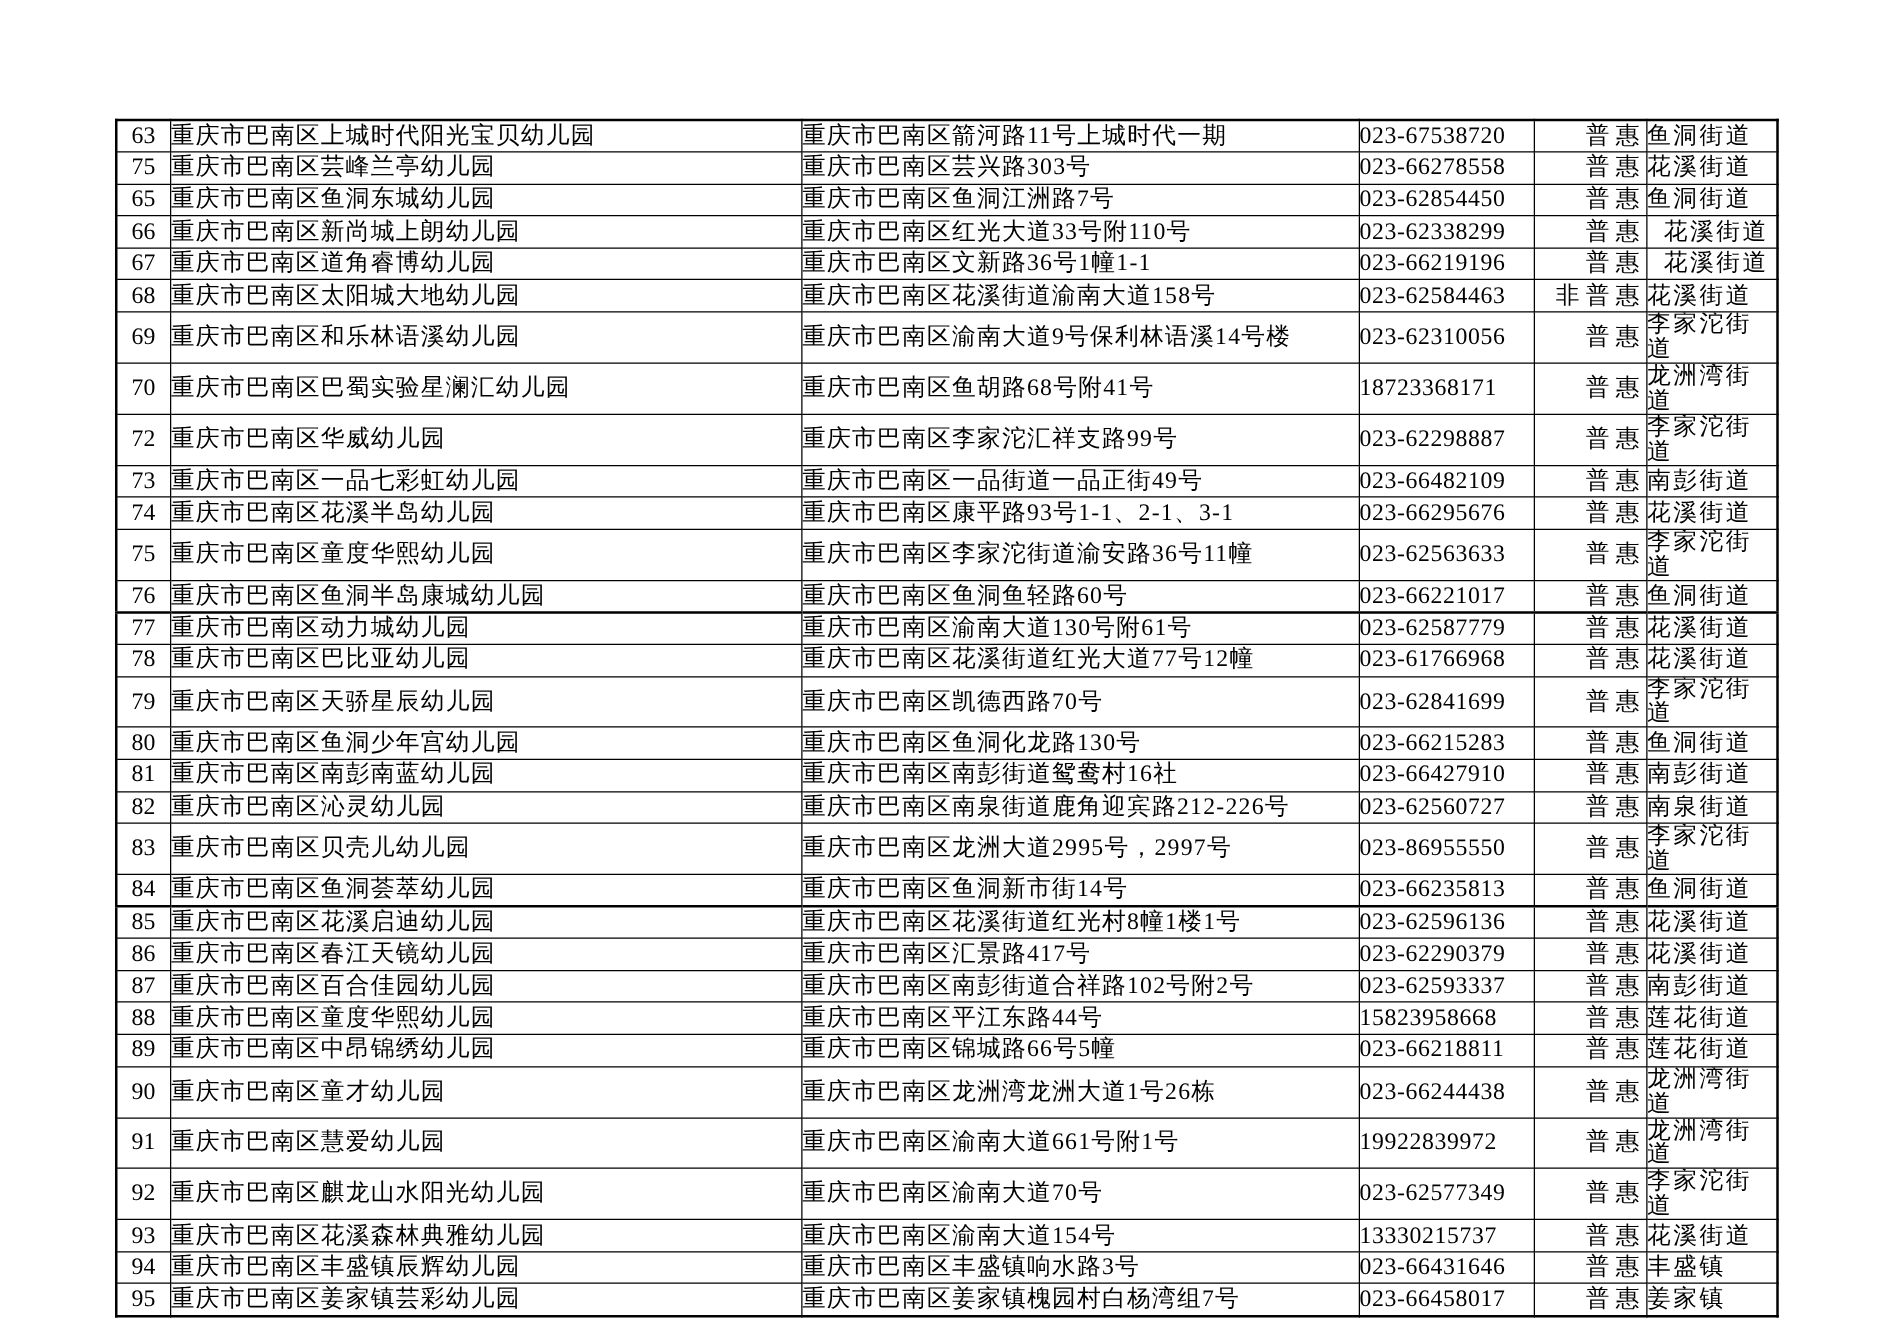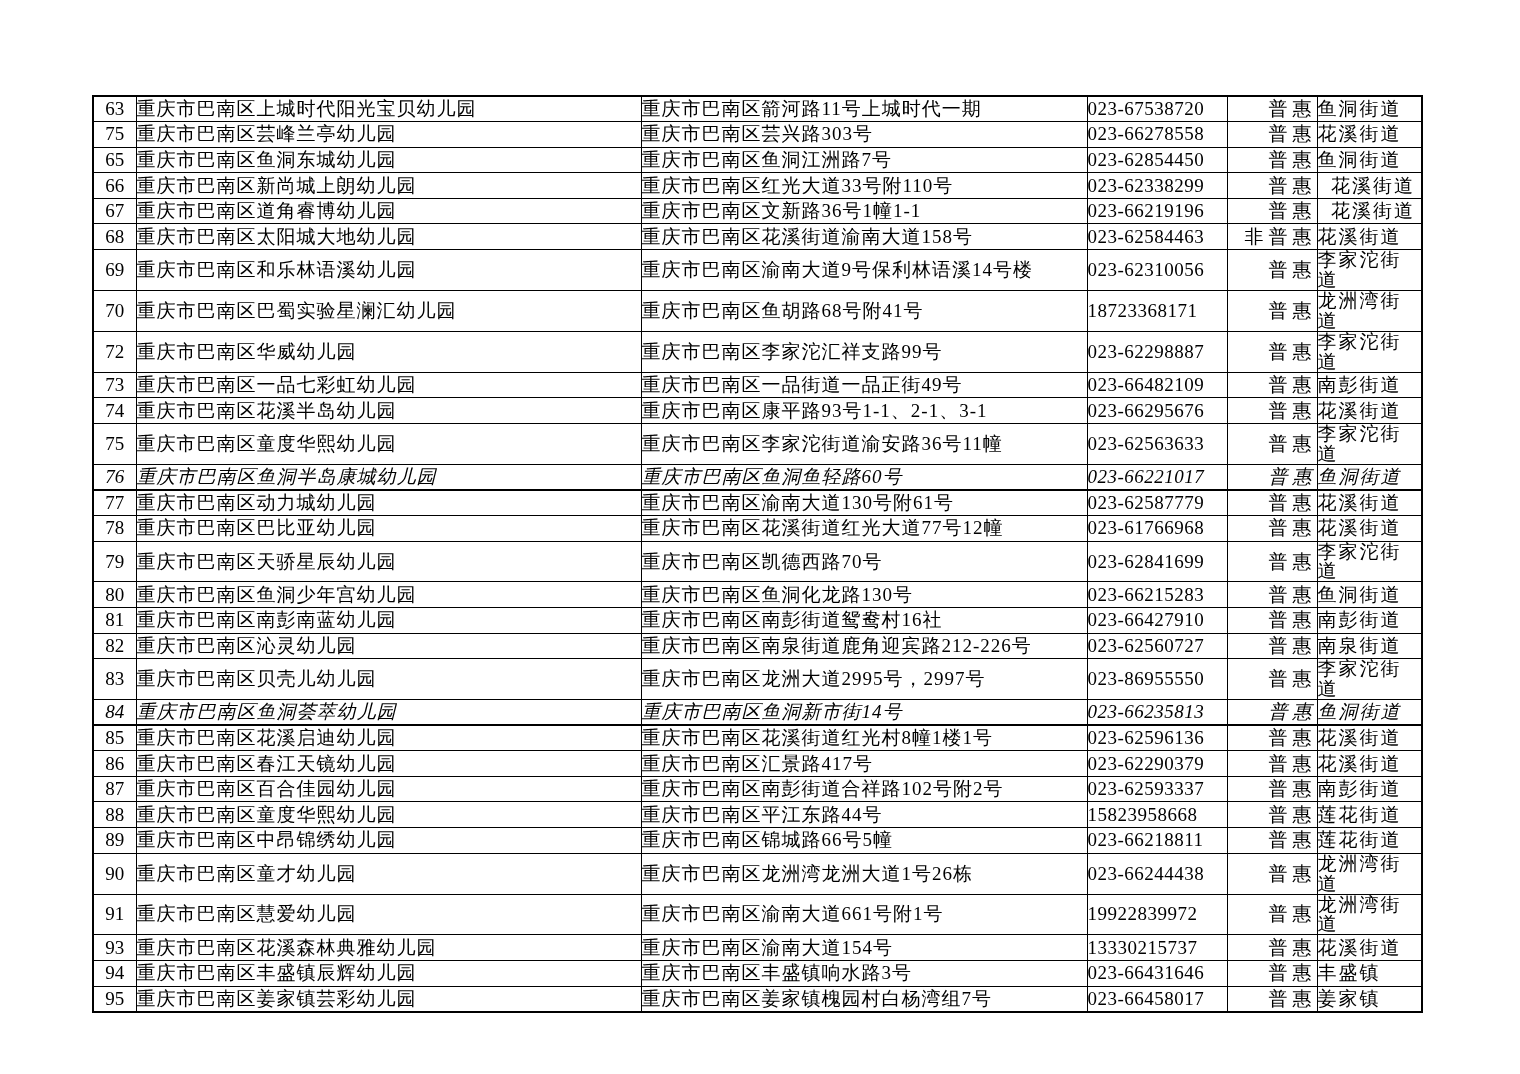--- a/index.html
+++ b/index.html
@@ -53,21 +53,20 @@
   td.c-type {
     text-align: right;
     letter-spacing: 5px;
   }
   td.c-street {
     padding-left: 6px;
     letter-spacing: 2px;
   }
   tr.thick-bottom td {
     border-bottom-width: 2px;
-    font-style: italic;
   }
 </style>
 </head>
 <body>
 
 <div class="page">
   <table class="roster">
     <colgroup>
       <col style="width:43px">
       <col style="width:505px">
@@ -295,20 +294,28 @@
         </tr>
         <tr>
           <td class="c-no">91</td>
           <td class="c-name">重庆市巴南区慧爱幼儿园</td>
           <td class="c-address">重庆市巴南区渝南大道661号附1号</td>
           <td class="c-phone">19922839972</td>
           <td class="c-type">普惠</td>
           <td class="c-street">龙洲湾街道</td>
         </tr>
         <tr>
+          <td class="c-no">92</td>
+          <td class="c-name">重庆市巴南区麒龙山水阳光幼儿园</td>
+          <td class="c-address">重庆市巴南区渝南大道70号</td>
+          <td class="c-phone">023-62577349</td>
+          <td class="c-type">普惠</td>
+          <td class="c-street">李家沱街道</td>
+        </tr>
+        <tr>
           <td class="c-no">93</td>
           <td class="c-name">重庆市巴南区花溪森林典雅幼儿园</td>
           <td class="c-address">重庆市巴南区渝南大道154号</td>
           <td class="c-phone">13330215737</td>
           <td class="c-type">普惠</td>
           <td class="c-street">花溪街道</td>
         </tr>
         <tr>
           <td class="c-no">94</td>
           <td class="c-name">重庆市巴南区丰盛镇辰辉幼儿园</td>

